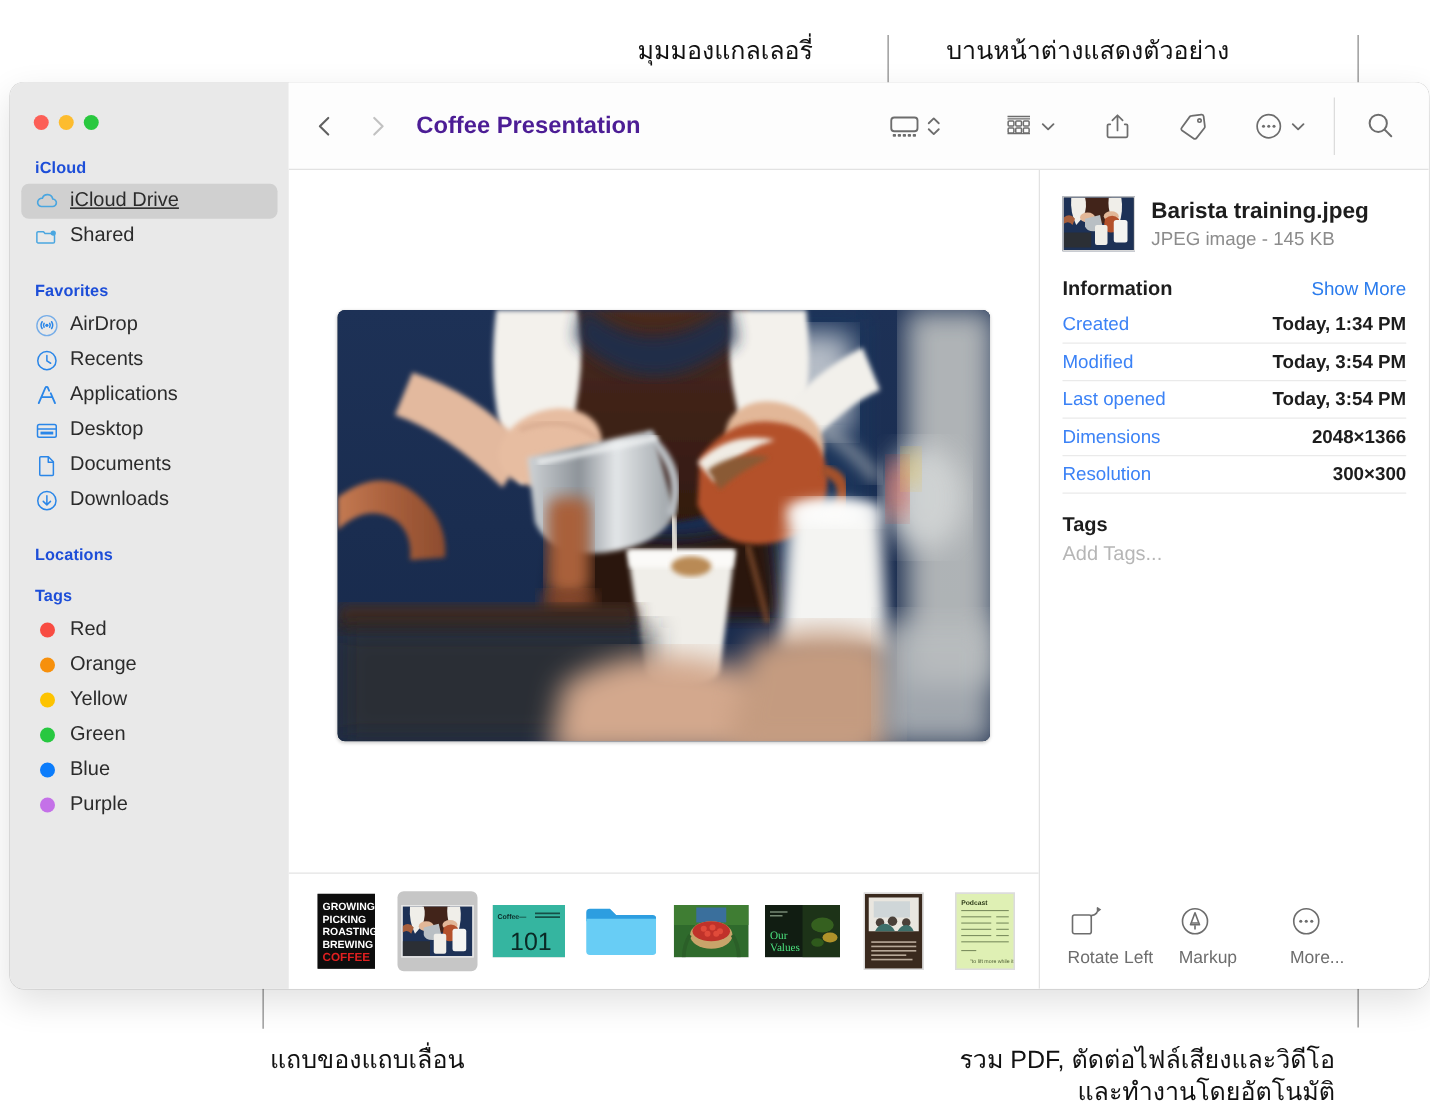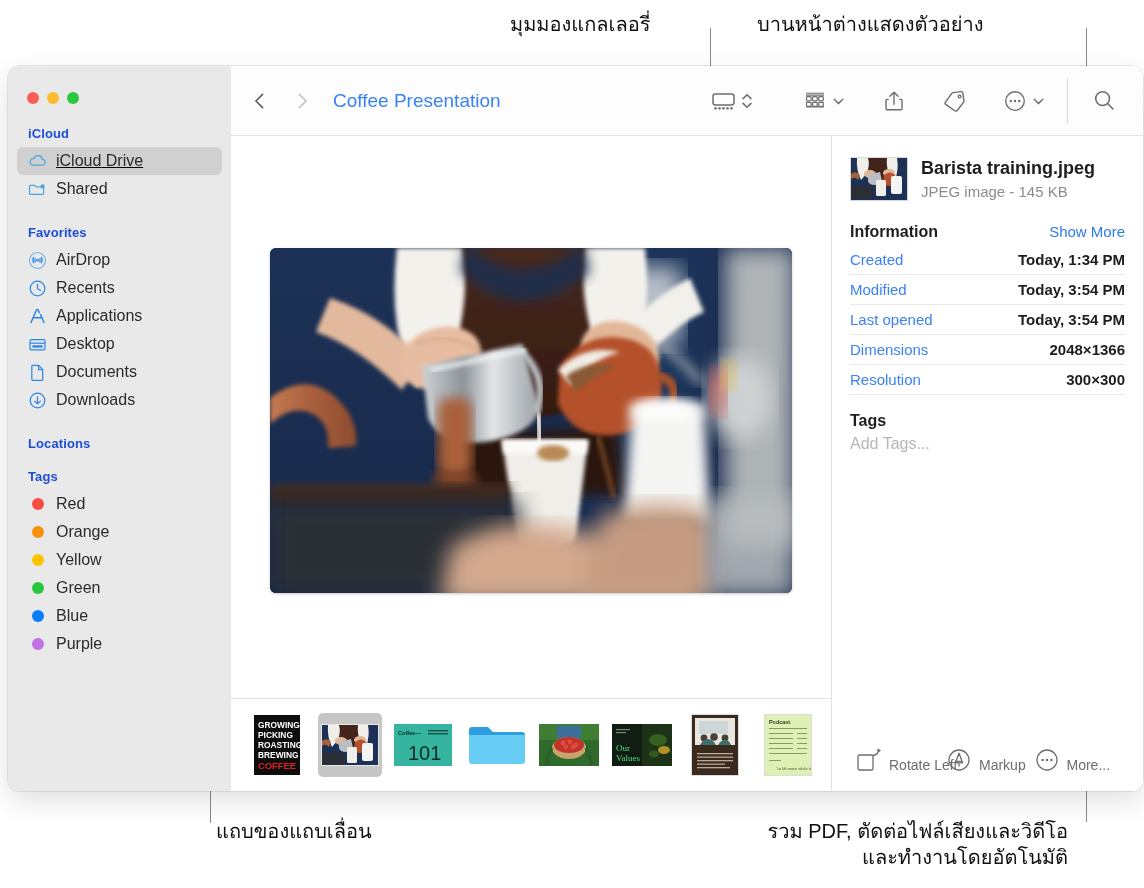--- a/index.html
+++ b/index.html
@@ -16,20 +16,21 @@
     -webkit-font-smoothing: antialiased;
   }
 
   
   .callout-text {
     position: absolute;
     font-size: 20px;
     color: #111111;
     line-height: 1.3;
     white-space: nowrap;
+    margin-top: 17px;
   }
   .callout-line {
     position: absolute;
     background: #8a8a8a;
   }
   .callout-line.v { width: 1px; }
   .callout-line.h { height: 1px; }
 
   #callout-gallery-text { left: 510px; top: 11px; }
   #callout-gallery-line  { left: 710px; top: 28px; height: 64px; }
@@ -128,22 +129,22 @@
     align-items: center;
     background: #fdfdfd;
     border-bottom: 1px solid #e2e2e2;
     position: relative;
     padding: 0 0 0 18px;
   }
   .tb-nav { display: flex; align-items: center; gap: 20px; margin-right: 20px; }
   .chev { width: 22px; height: 22px; }
   #window-title {
     font-size: 19px;
-    font-weight: normal;
-    color: #3b82f6;
+    font-weight: bold;
+    color: #4c1d95;
     white-space: nowrap;
   }
   .tb-right {
     margin-left: auto;
     display: flex;
     align-items: center;
     height: 100%;
   }
   .tb-btn {
     display: flex;
@@ -294,22 +295,22 @@
   }
   #preview-actions {
     margin-top: auto;
     display: flex;
     justify-content: space-between;
     padding: 0 4px 18px 4px;
   }
   .pa-btn {
     width: 92px;
     display: flex;
-    flex-direction: row;
-    align-items: flex-end;
+    flex-direction: column;
+    align-items: flex-start;
     gap: 7px;
   }
   .pa-label { font-size: 14px; color: #6d6d6d; white-space: nowrap; }
 
   svg { display: block; }
 </style>
 </head>
 <body>
 
 <div class="callout-text" id="callout-gallery-text">มุมมองแกลเลอรี่</div>

